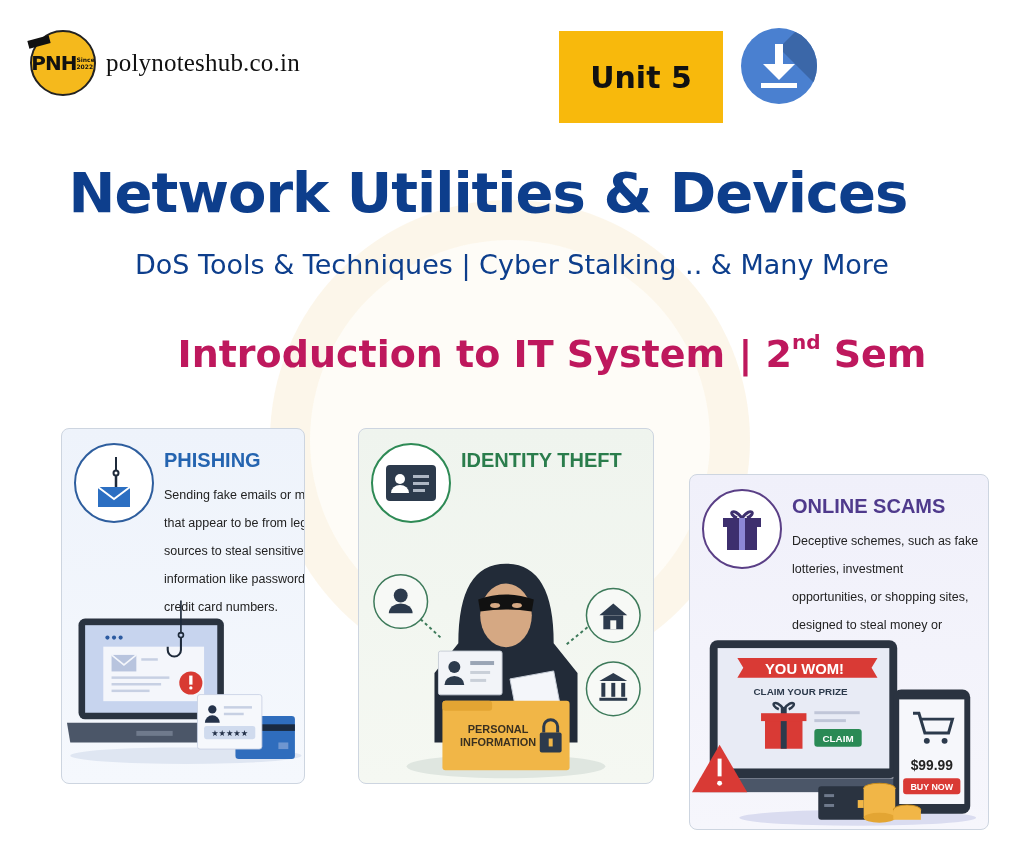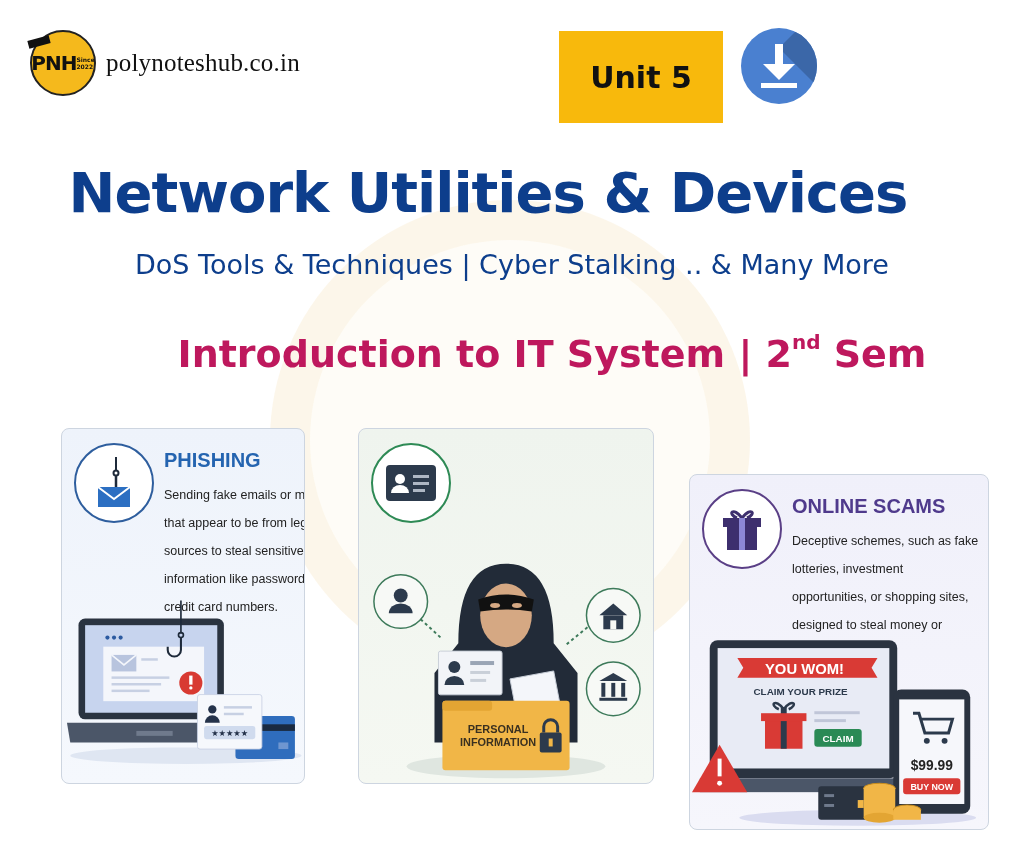--- a/index.html
+++ b/index.html
@@ -118,20 +118,21 @@
   <div class="p-icon">
     <svg width="50" height="36" viewBox="0 0 50 36">
       <rect x="0" y="0" width="50" height="36" rx="4" fill="#2c3a4c"></rect>
       <circle cx="14" cy="14" r="5" fill="#fff"></circle>
       <path d="M5 28 a9 8 0 0 1 18 0 Z" fill="#fff"></path>
       <rect x="27" y="10" width="16" height="3" fill="#aeb7c4"></rect>
       <rect x="27" y="17" width="16" height="3" fill="#aeb7c4"></rect>
       <rect x="27" y="24" width="12" height="3" fill="#aeb7c4"></rect>
     </svg>
   </div>
+  <div class="p-title">IDENTITY THEFT</div>
   <svg class="illus" width="296" height="230" viewBox="0 0 296 230">
     <ellipse cx="148" cy="214" rx="100" ry="12" fill="#dfe6e0"></ellipse>
     <circle cx="42" cy="48" r="27" fill="#f7f9f6" stroke="#3d7a5a" stroke-width="1.5"></circle>
     <circle cx="42" cy="42" r="7" fill="#2c3a4c"></circle>
     <path d="M30 60 a12 10 0 0 1 24 0 Z" fill="#2c3a4c"></path>
     <line x1="62" y1="66" x2="84" y2="86" stroke="#3d7a5a" stroke-width="2" stroke-dasharray="3,3"></line>
     <circle cx="256" cy="62" r="27" fill="#f7f9f6" stroke="#3d7a5a" stroke-width="1.5"></circle>
     <polygon points="242,62 256,50 270,62" fill="#2c3a4c"></polygon>
     <rect x="246" y="62" width="20" height="14" fill="#2c3a4c"></rect>
     <rect x="253" y="67" width="6" height="9" fill="#f7f9f6"></rect>

